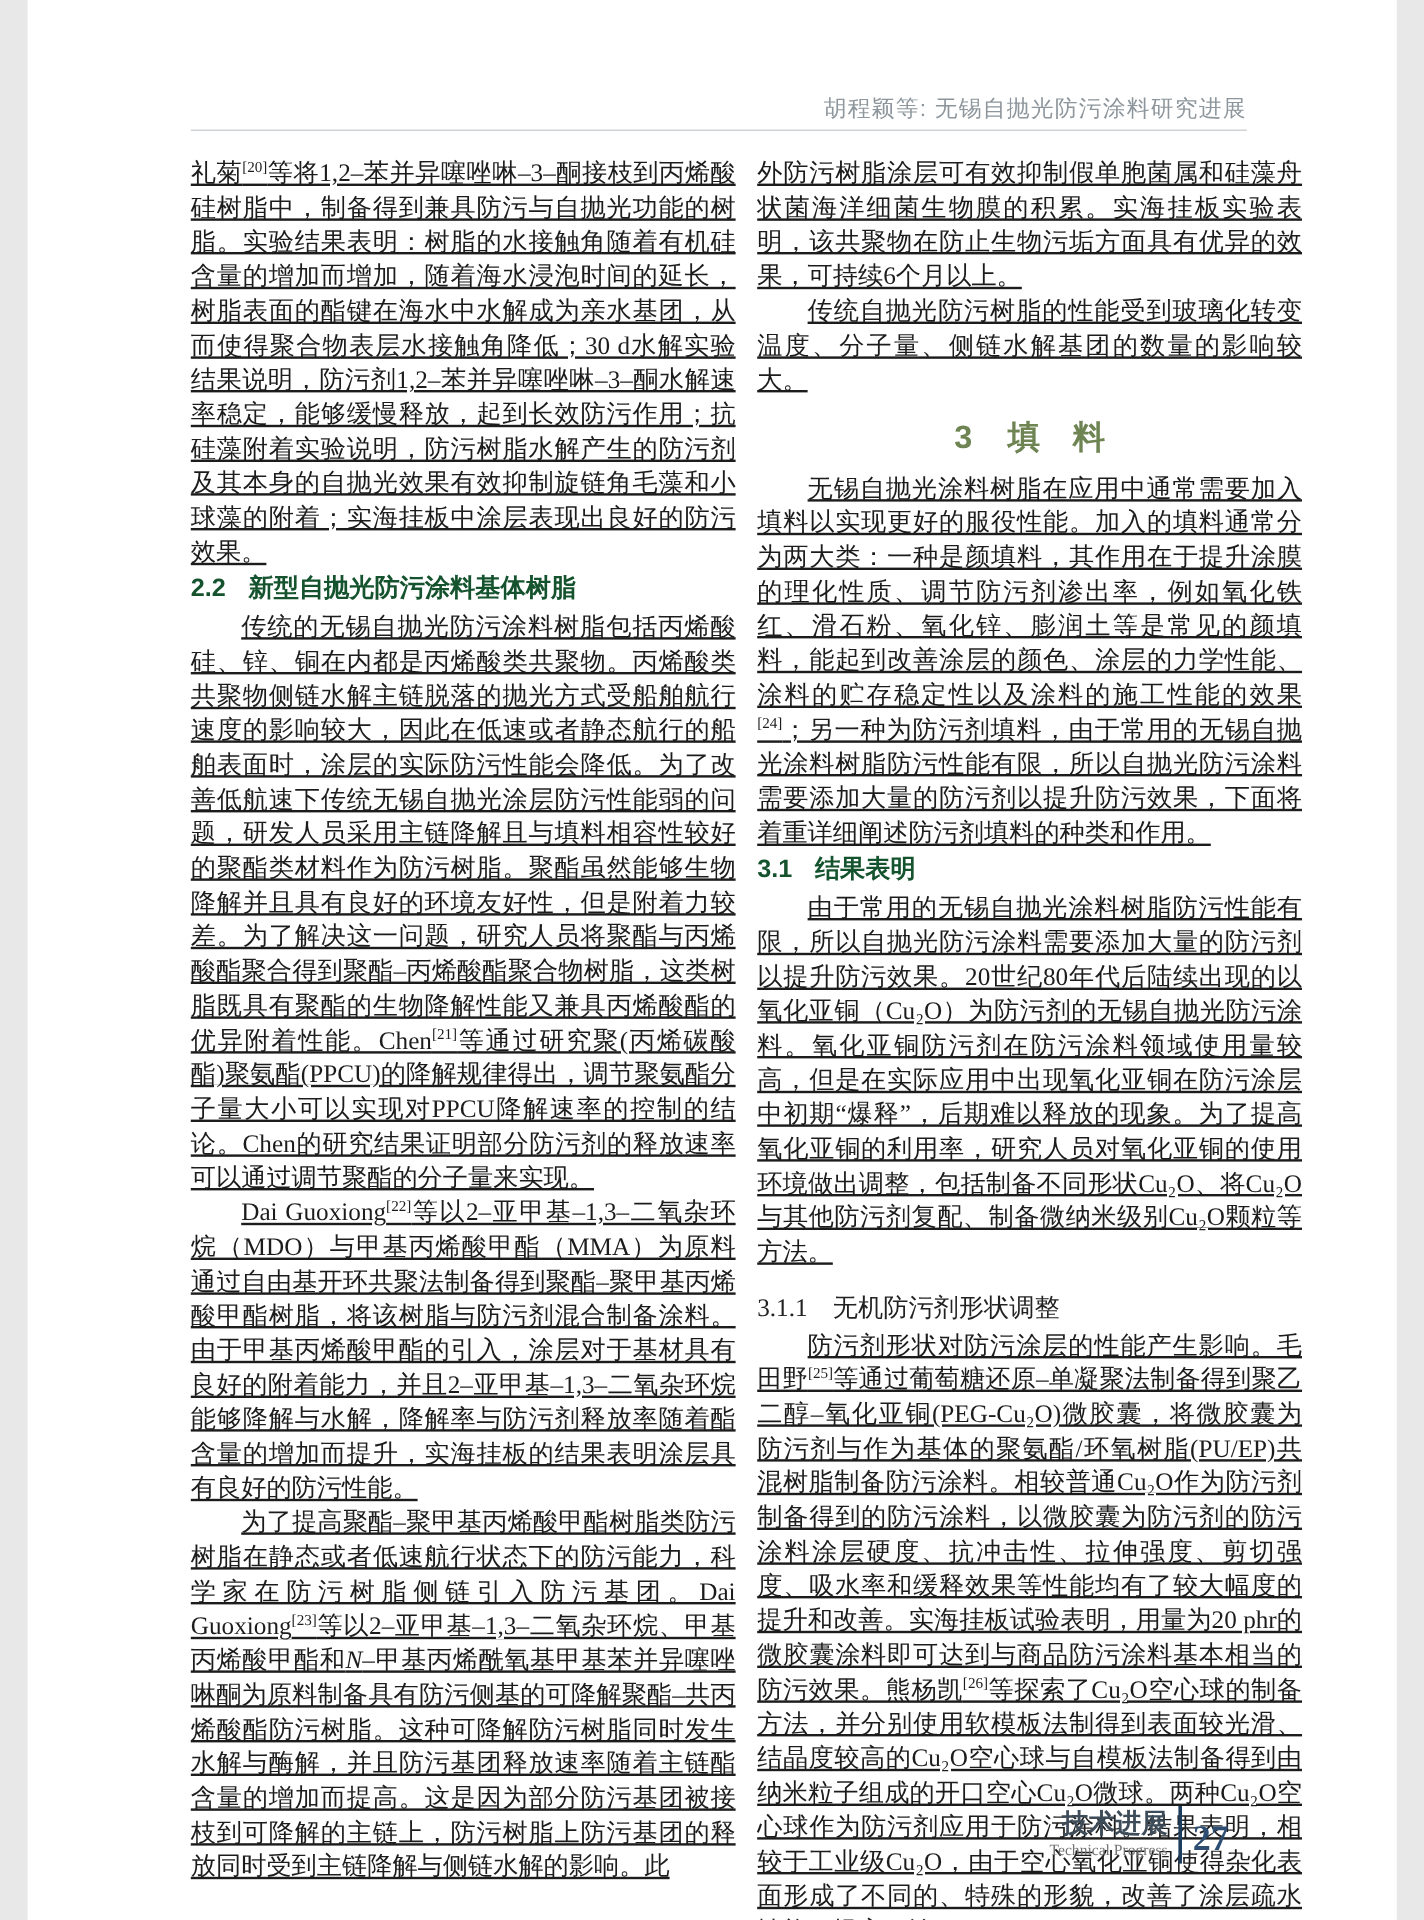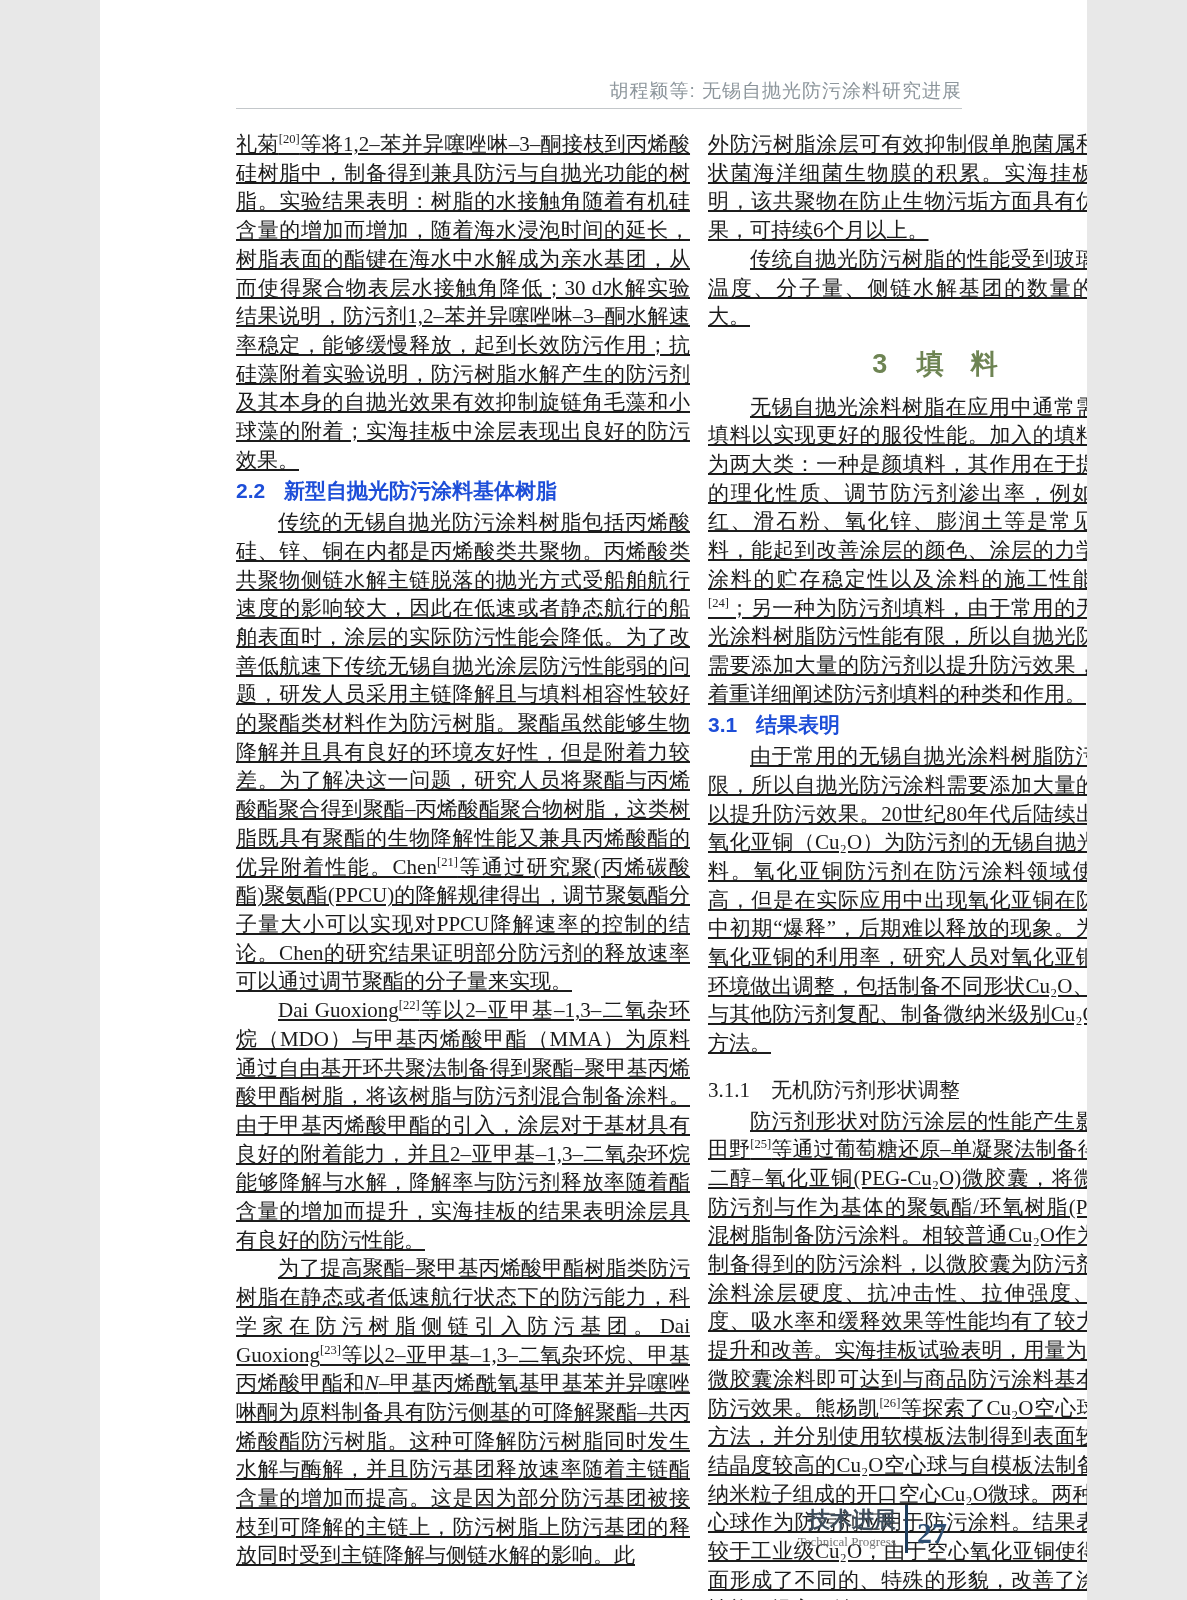--- a/index.html
+++ b/index.html
@@ -1,18 +1,18 @@
 <!DOCTYPE html>
 <html lang="zh"><head>
 <meta charset="utf-8">
 <style>
   html, body { margin: 0; padding: 0; background: #e8e8e8; }
   .page {
     position: relative;
-    width: 987px;
+    width: 1141px;
     height: 1600px;
     margin: 0 auto;
     background: #ffffff;
     overflow: hidden;
     font-family: "Liberation Serif", serif;
   }
   
   .running-header {
     position: absolute;
     top: 78px;
@@ -50,21 +50,21 @@
   p.para.indent { text-indent: 2em; }
   sup.cite {
     font-size: 0.6em;
     line-height: 0;
     vertical-align: super;
   }
   .heading-h2 {
     font-family: "Liberation Sans", sans-serif;
     font-weight: bold;
     font-size: 21px;
-    color: #1d4ed8;
+    color: #14532d;
     margin: 3px 0 2px 0;
     text-align: left;
   }
   .heading-h2 .h-num { margin-right: 0.9em; }
   .heading-h1 {
     font-family: "Liberation Sans", sans-serif;
     font-weight: bold;
     font-size: 27px;
     line-height: 1.25;
     color: #6e8453;

